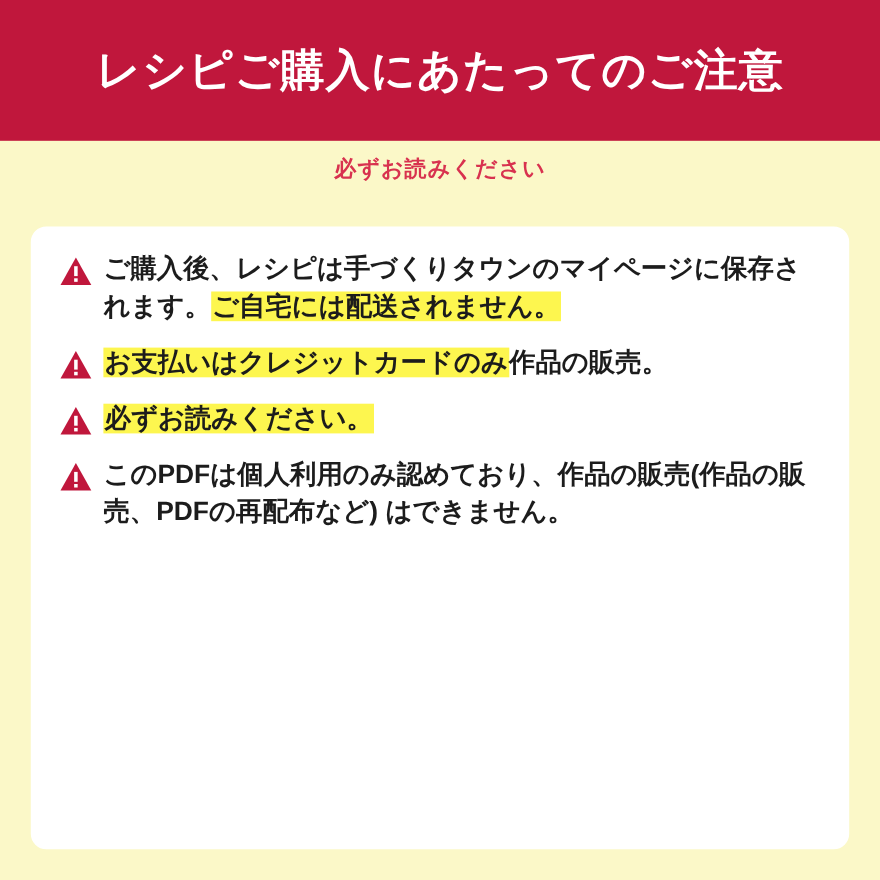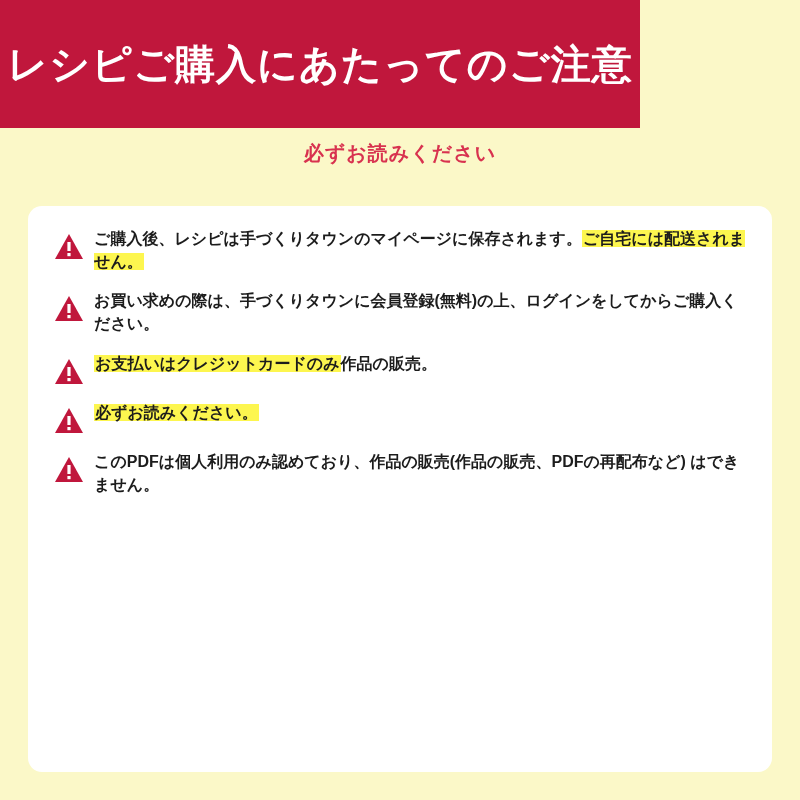--- a/index.html
+++ b/index.html
@@ -17,21 +17,21 @@
     position: relative;
     width: 800px;
     height: 800px;
     background: #fbf8c8;
     box-sizing: border-box;
   }
   .header-band {
     position: absolute;
     top: 0;
     left: 0;
-    width: 640px;
+    width: 800px;
     height: 128px;
     background: #c0173c;
     display: flex;
     align-items: center;
     justify-content: center;
   }
   .header-title {
     color: #ffffff;
     font-size: 40px;
     font-weight: bold;
@@ -72,21 +72,21 @@
     margin-bottom: 17px;
   }
   .warn-icon {
     flex: 0 0 auto;
     width: 30px;
     height: 27px;
     margin-top: 5px;
     margin-right: 10px;
   }
   .notice-text {
-    font-size: 16px;
+    font-size: 24px;
     font-weight: bold;
     color: #1c1c1c;
     line-height: 1.42;
     letter-spacing: 0px;
   }
   .hl {
     background: #fdf64f;
     padding: 0 1px;
   }
 </style>
@@ -110,28 +110,20 @@
               <rect x="13.4" y="20" width="3.2" height="3.2" fill="#ffffff"></rect>
             </svg></span>
           <span class="notice-text"><span>ご購入後、レシピは手づくりタウンのマイページに保存されます。</span><span class="hl">ご自宅には配送されません。</span></span>
         </li>
         <li class="notice-item">
           <span class="warn-icon"><svg viewBox="0 0 30 27" width="30" height="27">
               <path d="M15 1 L29 26 L1 26 Z" fill="#c0173c"></path>
               <rect x="13.4" y="9" width="3.2" height="9" fill="#ffffff"></rect>
               <rect x="13.4" y="20" width="3.2" height="3.2" fill="#ffffff"></rect>
             </svg></span>
-          <span class="notice-text"><span>お買い求めの際は、手づくりタウンに会員登録(無料)の上、ログインをしてからご購入ください。</span></span>
-        </li>
-        <li class="notice-item">
-          <span class="warn-icon"><svg viewBox="0 0 30 27" width="30" height="27">
-              <path d="M15 1 L29 26 L1 26 Z" fill="#c0173c"></path>
-              <rect x="13.4" y="9" width="3.2" height="9" fill="#ffffff"></rect>
-              <rect x="13.4" y="20" width="3.2" height="3.2" fill="#ffffff"></rect>
-            </svg></span>
           <span class="notice-text"><span class="hl">お支払いはクレジットカードのみ</span><span>作品の販売。</span></span>
         </li>
         <li class="notice-item">
           <span class="warn-icon"><svg viewBox="0 0 30 27" width="30" height="27">
               <path d="M15 1 L29 26 L1 26 Z" fill="#c0173c"></path>
               <rect x="13.4" y="9" width="3.2" height="9" fill="#ffffff"></rect>
               <rect x="13.4" y="20" width="3.2" height="3.2" fill="#ffffff"></rect>
             </svg></span>
           <span class="notice-text"><span class="hl">必ずお読みください。</span></span>
         </li>

